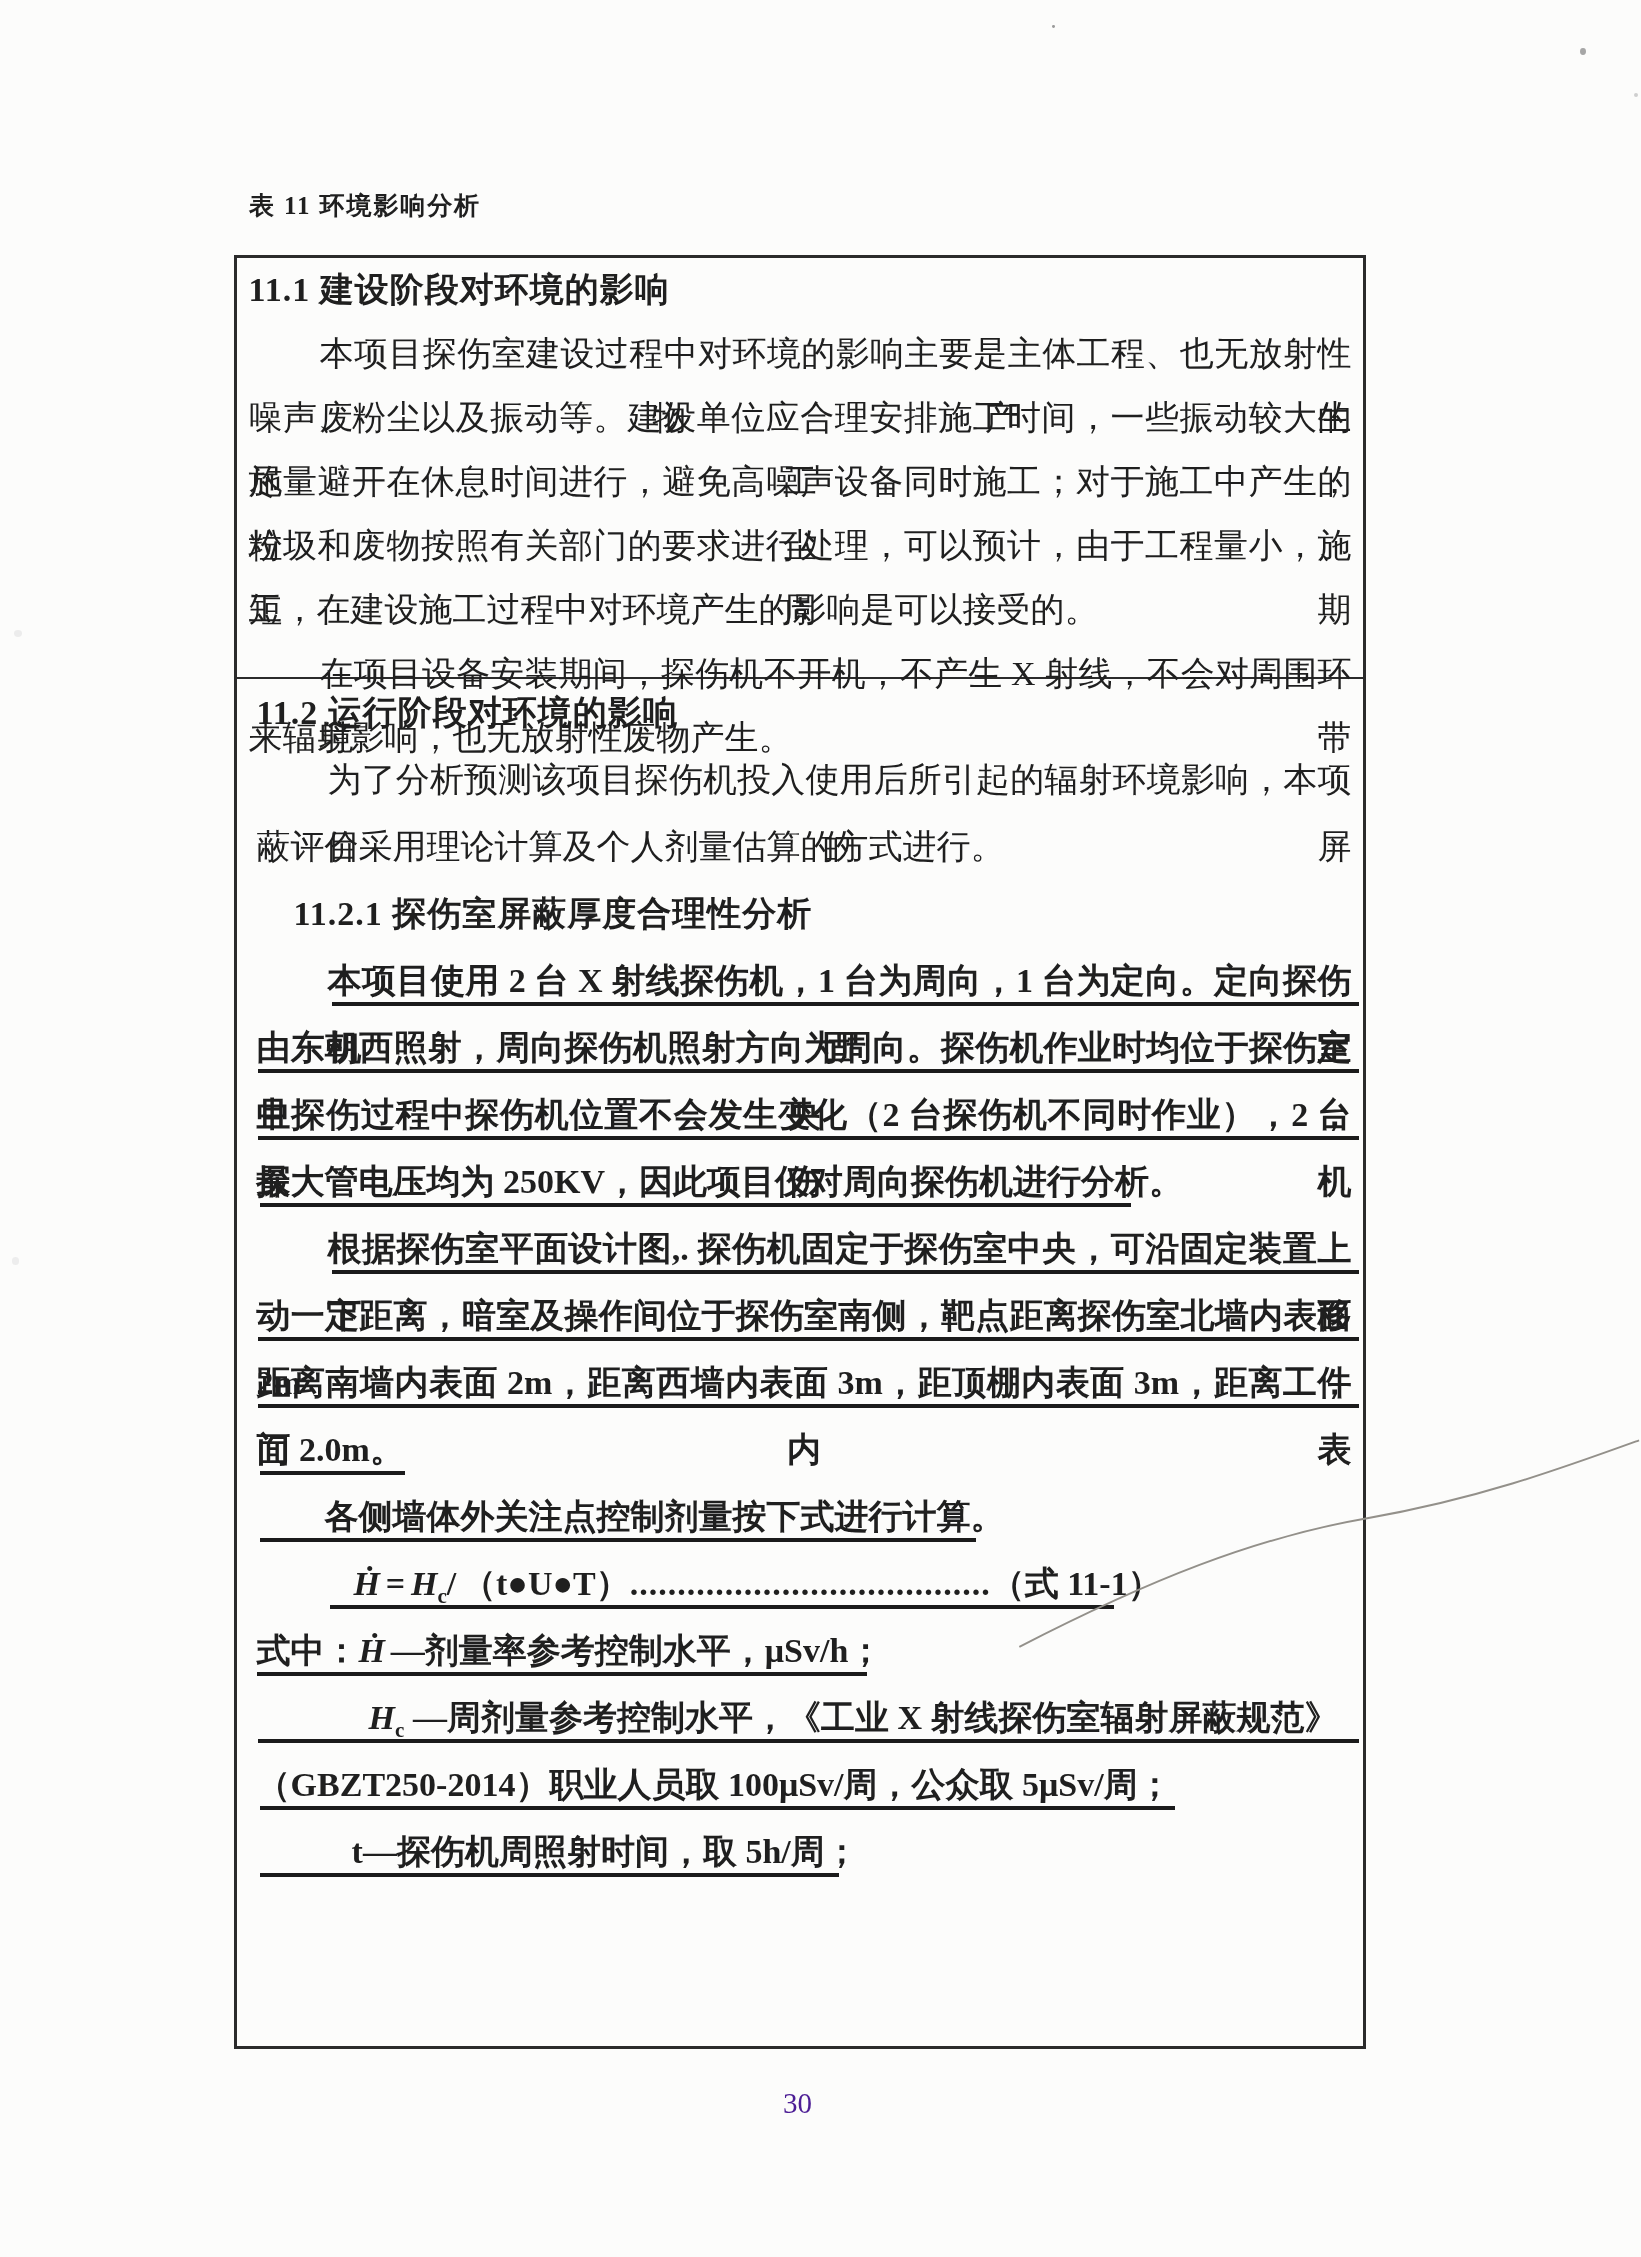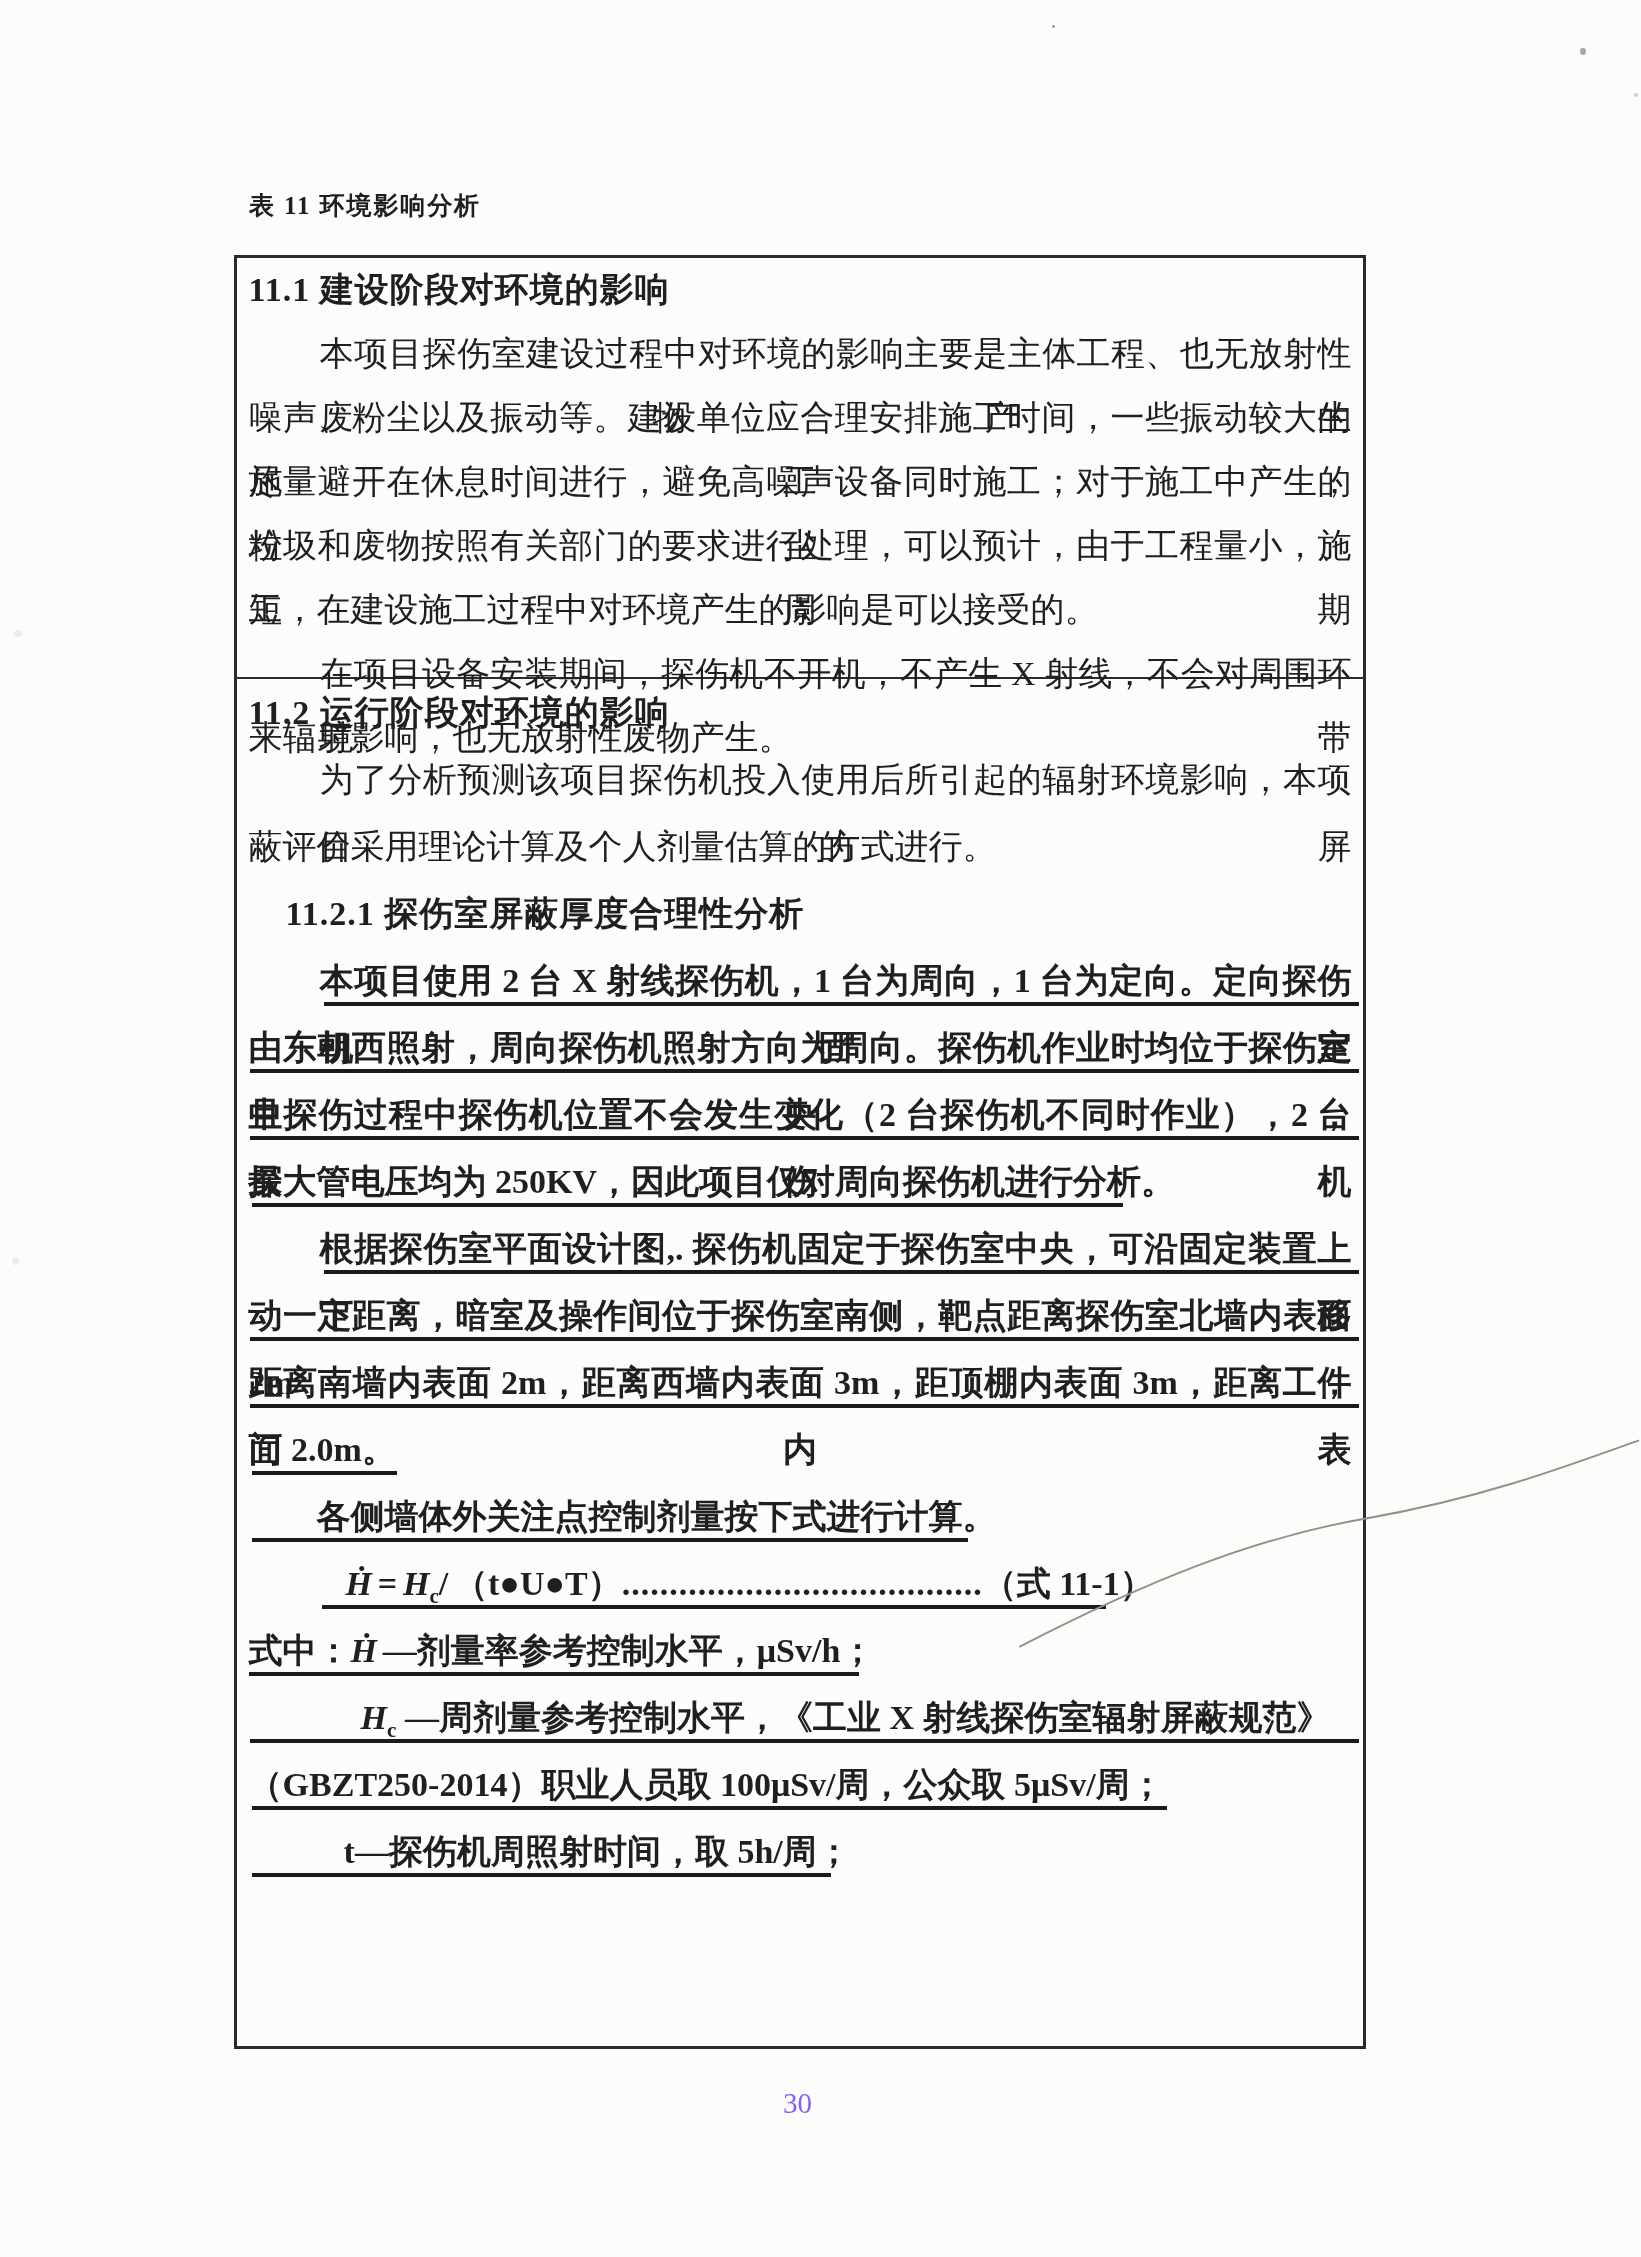--- a/index.html
+++ b/index.html
@@ -8,29 +8,29 @@
     background:#fcfcfb;
     font-family:"Liberation Serif","DejaVu Serif",serif;
     color:#1f1f1f;
   }
   .title{
     position:absolute;left:249px;top:189px;width:579px;
     font-size:25px;font-weight:bold;letter-spacing:1.9px;
   }
   .pageno{
     position:absolute;left:749px;top:2087px;width:97px;text-align:center;
-    font-size:29px;color:#8b5cf6;
+    font-size:29px;color:#4c1d95;
   }
   .docbox{
     position:absolute;left:234px;top:255px;width:1132px;height:1794px;
     box-sizing:border-box;border:3.9px solid #2b2b2b;background:transparent;
   }
   .sec{box-sizing:border-box;padding:0 11.6px;}
   .s1{height:421px;border-bottom:2.9px solid #2b2b2b;}
-  .s2{height:1275px;}
+  .s2{height:1275px;margin-left:8px;}
   .row{position:relative;}
   .s1 .row{height:64px;line-height:64px;}
   .s2 .row{height:67px;line-height:67px;}
   .t{display:block;font-size:34px;white-space:nowrap;}
   .j .t{white-space:normal;text-align:justify;text-align-last:justify;}
   .hd .t{font-weight:bold;letter-spacing:1px;}
   .b .t{font-weight:bold;}
   .ind2{padding-left:71px;}
   .ind1{padding-left:37px;}
   .indF{padding-left:97px;}

